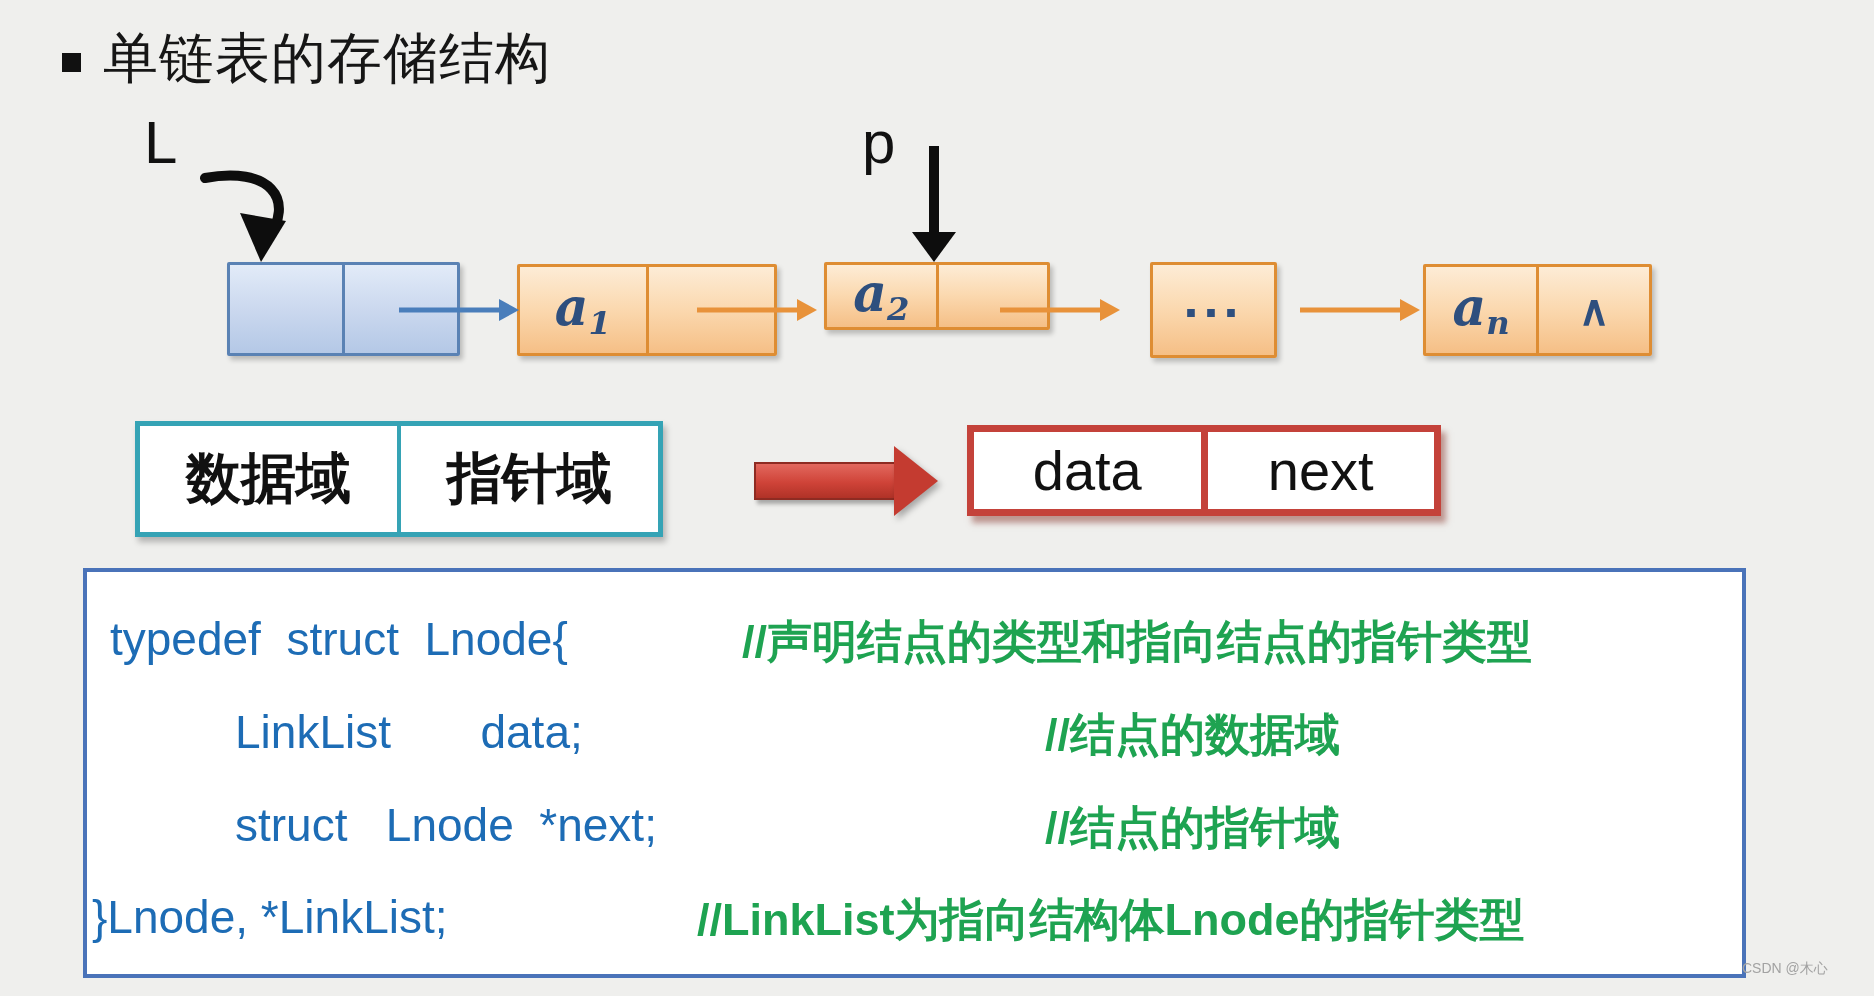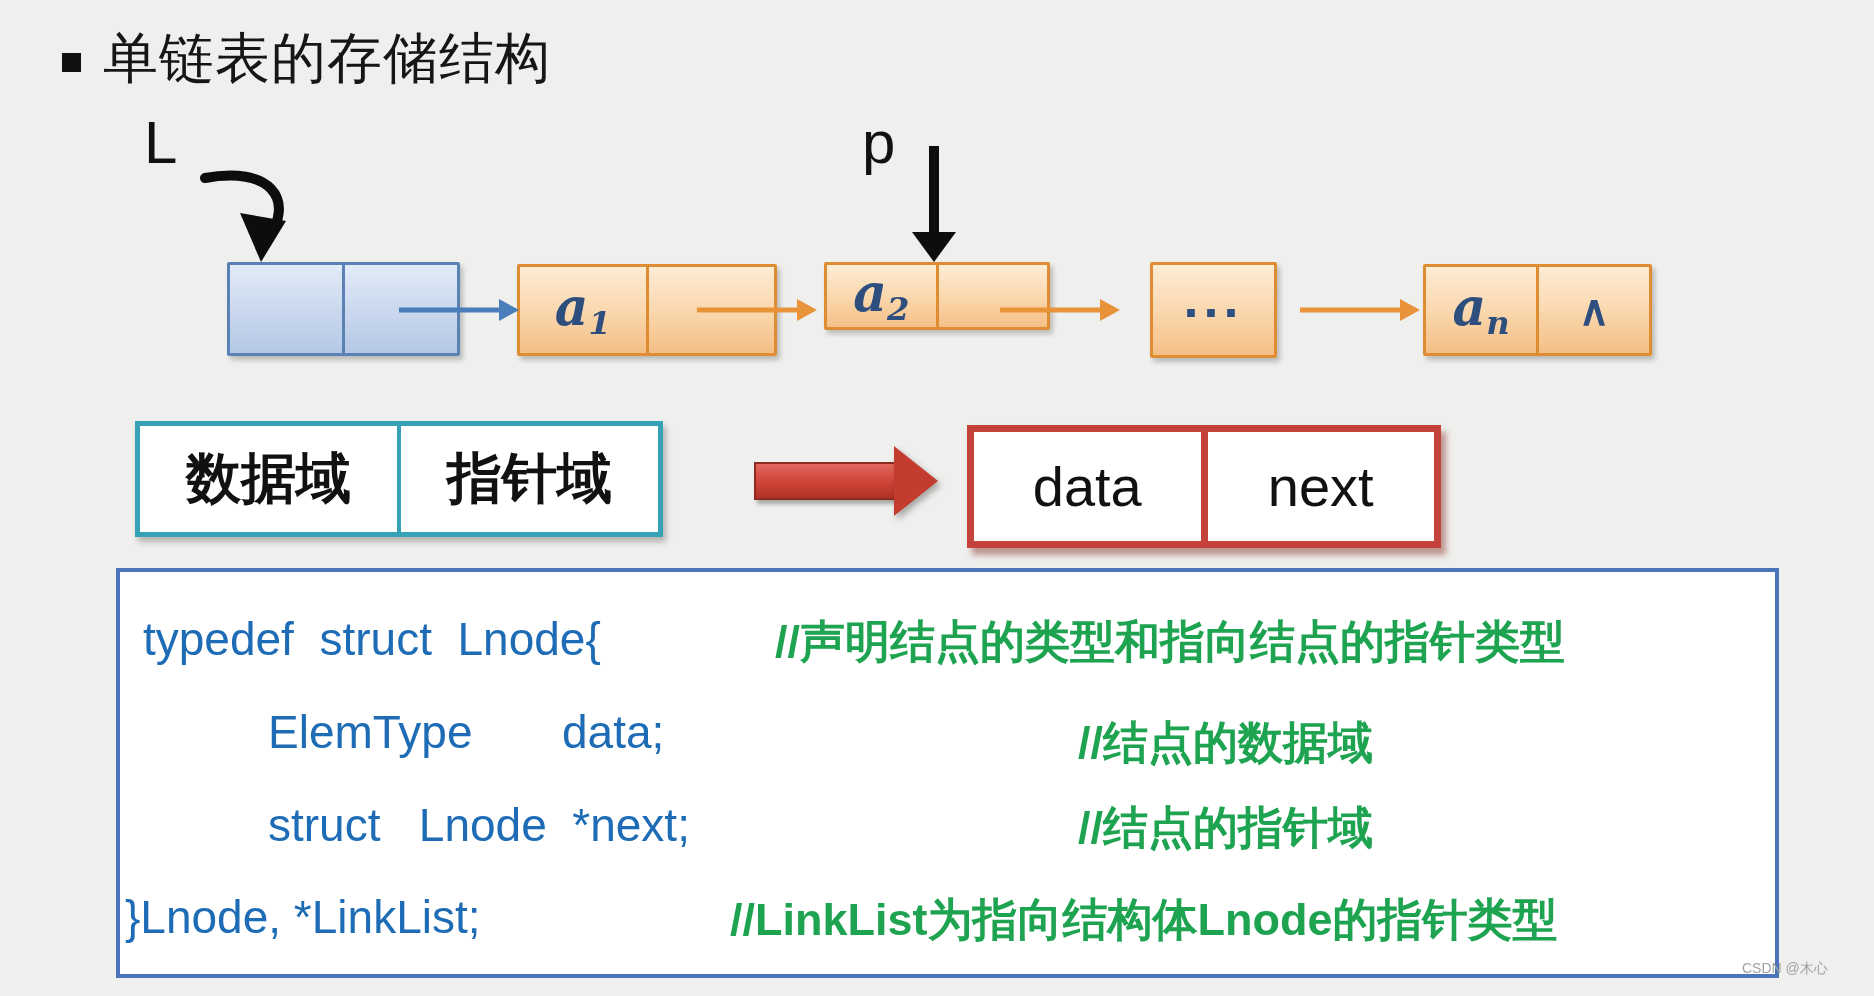--- a/index.html
+++ b/index.html
@@ -59,31 +59,31 @@
   }
   .red-arrow-head{
     position:absolute;left:894px;top:446px;width:0;height:0;
     border-top:35px solid transparent;border-bottom:35px solid transparent;
     border-left:44px solid #c43b30;
     filter:drop-shadow(3px 4px 3px rgba(0,0,0,0.3));
   }
 
   
   .struct-box{
-    position:absolute;left:967px;top:425px;width:474px;height:123px;
+    position:absolute;left:967px;top:425px;width:474px;height:91px;
     background:#fff;border:7px solid #c4423a;box-sizing:border-box;display:flex;
     box-shadow:5px 7px 6px rgba(140,60,50,0.5);
   }
   .struct-cell{flex:1;display:flex;align-items:center;justify-content:center;
     font-size:56px;color:#111;}
   .struct-cell + .struct-cell{border-left:7px solid #c4423a;}
 
   
   .code-box{
-    position:absolute;left:116px;top:568px;width:1663px;height:410px;
+    position:absolute;left:83px;top:568px;width:1663px;height:410px;
     background:#fff;border:4px solid #4a73b9;box-sizing:border-box;
   }
   .code-line{position:absolute;height:60px;width:100%;}
   .code-seg{position:absolute;white-space:pre;font-size:46px;color:#1d6cb5;font-weight:500;}
   .comment-seg{position:absolute;white-space:pre;font-size:45px;color:#1ea351;font-weight:700;text-align:right;}
 
   .watermark{position:absolute;left:1742px;top:960px;font-size:14px;color:#a2a2a2;}
 
   svg.overlay{position:absolute;left:0;top:0;pointer-events:none;}
 </style>
@@ -177,22 +177,22 @@
   <div class="struct-cell">data</div>
   <div class="struct-cell">next</div>
 </div>
 
 <div class="code-box">
   <div class="code-line" style="top:40px;">
     <span class="code-seg" style="left:23px;">typedef  struct  Lnode{</span>
     <span class="comment-seg" style="left:655px;">//声明结点的类型和指向结点的指针类型</span>
   </div>
   <div class="code-line" style="top:133px;">
-    <span class="code-seg" style="left:148px;">ElemType       data;</span>
-    <span class="comment-seg" style="left:958px;margin-top:8px;">//结点的数据域</span>
+    <span class="code-seg" style="left:148px;">LinkList       data;</span>
+    <span class="comment-seg" style="left:958px;">//结点的数据域</span>
   </div>
   <div class="code-line" style="top:226px;">
     <span class="code-seg" style="left:148px;">struct   Lnode  *next;</span>
     <span class="comment-seg" style="left:958px;">//结点的指针域</span>
   </div>
   <div class="code-line" style="top:318px;">
     <span class="code-seg" style="left:5px;">}Lnode, *LinkList;</span>
     <span class="comment-seg" style="left:610px;">//LinkList为指向结构体Lnode的指针类型</span>
   </div>
 </div>

